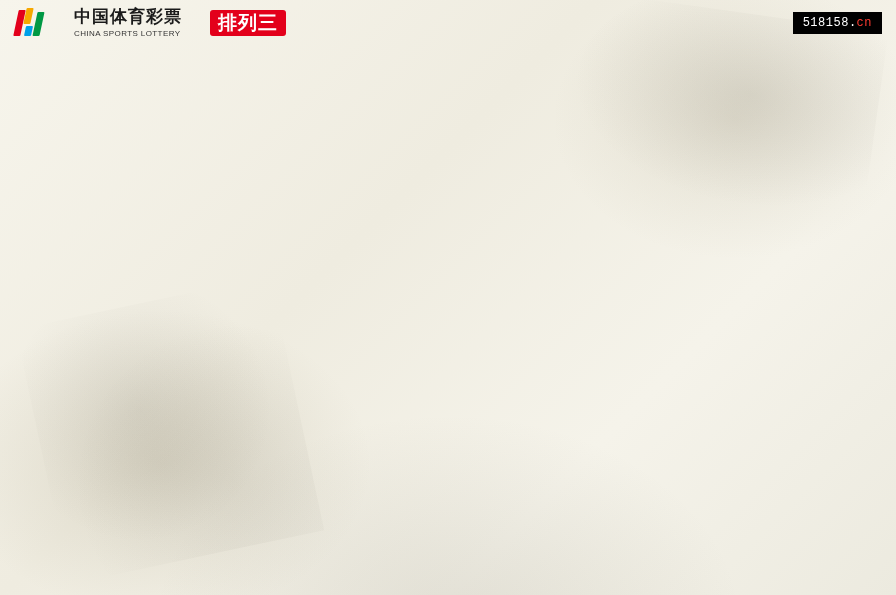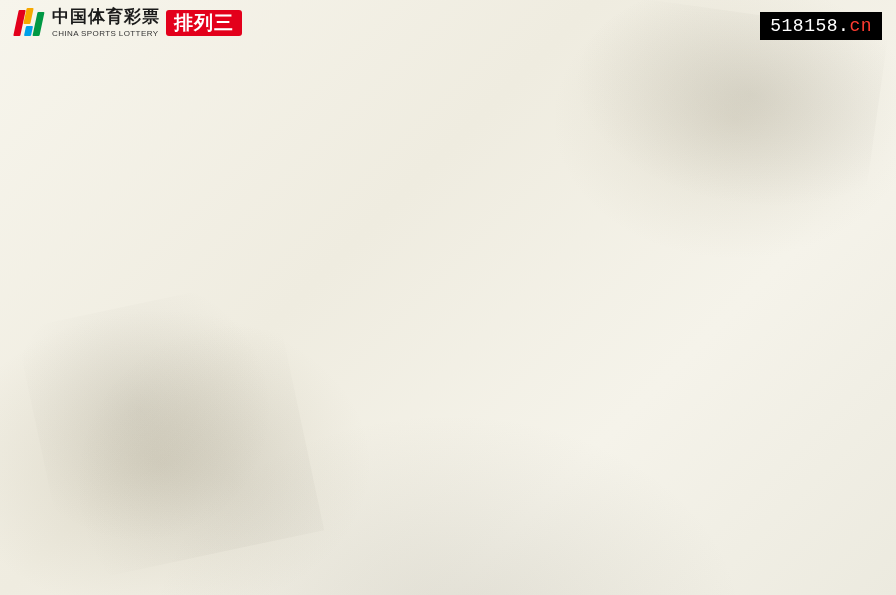--- a/index.html
+++ b/index.html
@@ -58,21 +58,21 @@
   
   .header {
     position: relative;
     height: 52px;
     padding: 6px 0 0 14px;
     box-sizing: border-box;
   }
   .logo-wrap {
     display: flex;
     align-items: center;
-    gap: 2px;
+    gap: 24px;
   }
   .logo-mark {
     width: 36px;
     height: 34px;
     position: relative;
     flex: none;
   }
   .logo-mark .bar {
     position: absolute;
     border-radius: 1px;
@@ -111,21 +111,21 @@
     line-height: 1;
     text-align: right;
   }
   .site-tag {
     position: absolute;
     right: 14px;
     top: 12px;
     background: #000;
     color: #ffffff;
     font-family: "Liberation Mono", monospace;
-    font-size: 18px;
+    font-size: 12px;
     padding: 4px 10px;
     letter-spacing: 0.5px;
   }
   .site-tag .suffix { color: #ff3b30; }
 
   
   .title {
     text-align: center;
     font-size: 33px;
     color: #000;

